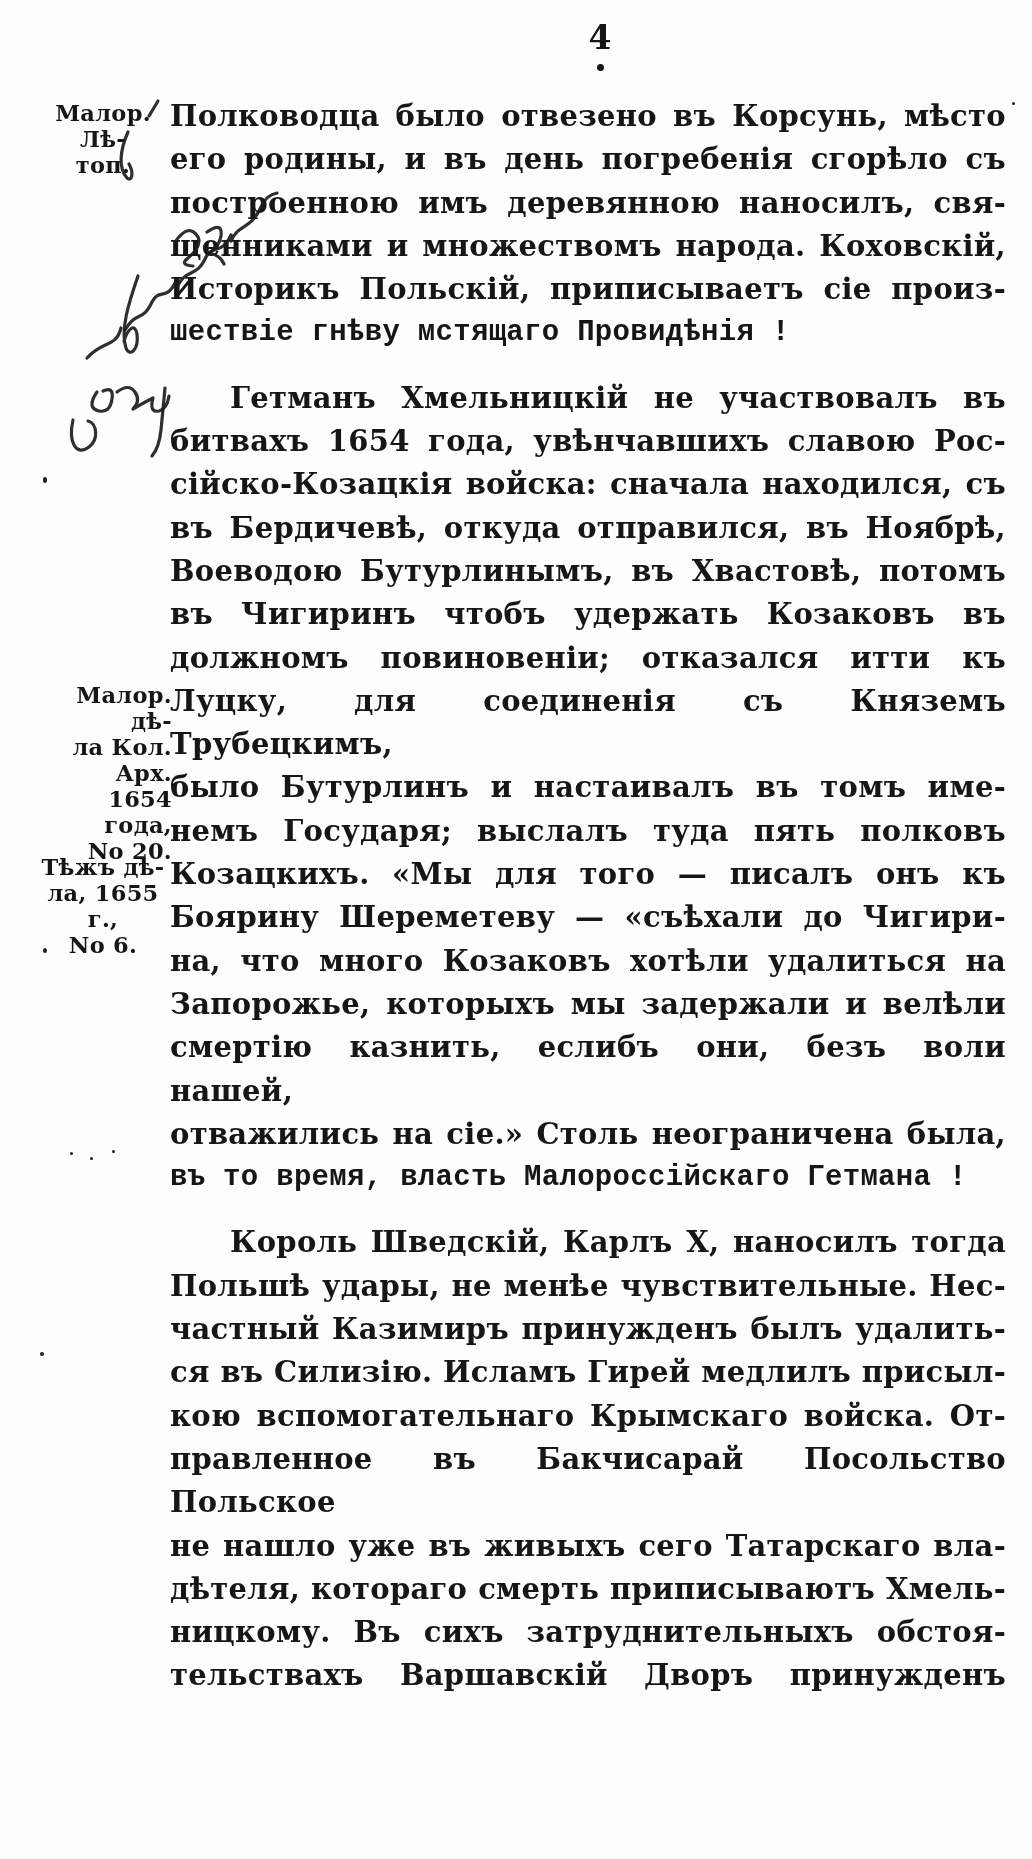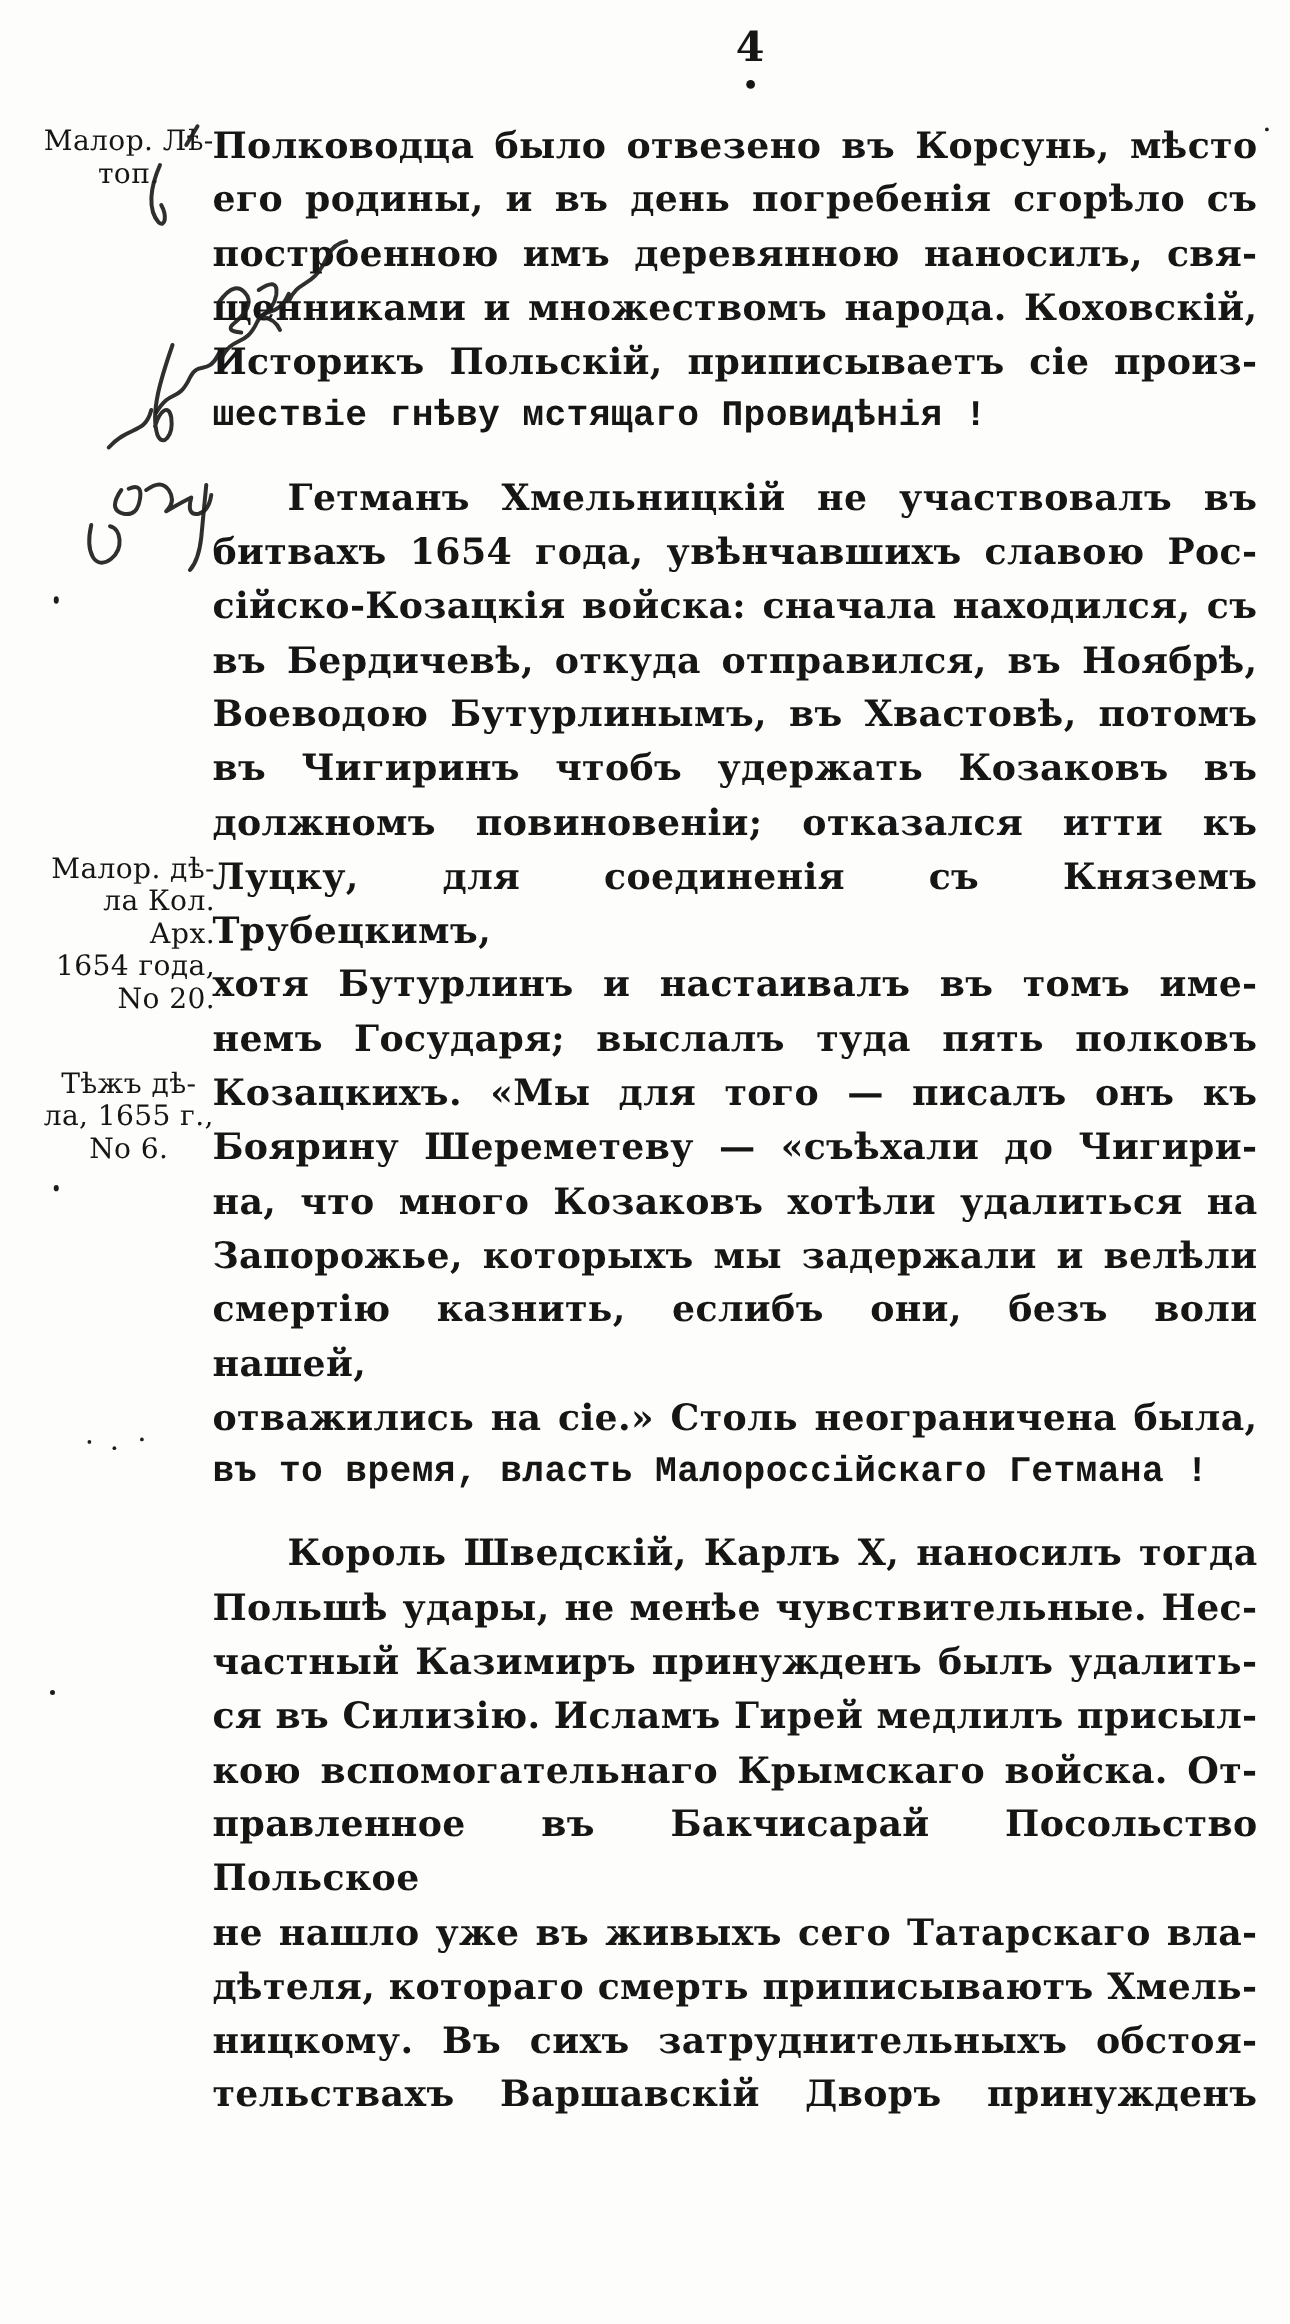--- a/index.html
+++ b/index.html
@@ -10,21 +10,21 @@
   .pageno{
     position:absolute;left:576px;top:18px;width:48px;text-align:center;
     font-size:33px;font-weight:bold;
   }
   .pageno-dot{
     position:absolute;left:597px;top:64px;width:7px;height:7px;border-radius:50%;
     background:#161616;
   }
   .margin-note{
     position:absolute;left:34px;width:138px;text-align:center;
-    font-size:22.5px;font-weight:normal;line-height:26px;letter-spacing:.3px;
+    font-size:22.5px;font-weight:bold;line-height:26px;letter-spacing:.3px;
   }
   .margin-note .mline{display:block;}
   #body-text{
     position:absolute;left:170px;top:95px;width:836px;
     font-size:29px;font-weight:bold;line-height:43.3px;letter-spacing:.3px;
   }
   .paragraph + .paragraph{margin-top:22px;}
   .line{text-align:justify;text-align-last:justify;}
   .line.no-just{text-align:center;text-align-last:left;font-family:Liberation Mono, monospace;}
   .line.indent{text-indent:60px;}
@@ -70,21 +70,21 @@
       </div>
       <div class="paragraph">
         <div class="line indent"><span>Гетманъ Хмельницкій не участвовалъ въ</span></div>
         <div class="line"><span>битвахъ 1654 года, увѣнчавшихъ славою Рос-</span></div>
         <div class="line"><span>сійско-Козацкія войска: сначала находился, съ</span></div>
         <div class="line"><span>въ Бердичевѣ, откуда отправился, въ Ноябрѣ,</span></div>
         <div class="line"><span>Воеводою Бутурлинымъ, въ Хвастовѣ, потомъ</span></div>
         <div class="line"><span>въ Чигиринъ чтобъ удержать Козаковъ въ</span></div>
         <div class="line"><span>должномъ повиновеніи; отказался итти къ</span></div>
         <div class="line"><span>Луцку, для соединенія съ Княземъ Трубецкимъ,</span></div>
-        <div class="line"><span>хотя Бутурлинъ и настаивалъ въ томъ име-</span></div>
+        <div class="line"><span>было Бутурлинъ и настаивалъ въ томъ име-</span></div>
         <div class="line"><span>немъ Государя; выслалъ туда пять полковъ</span></div>
         <div class="line"><span>Козацкихъ. «Мы для того — писалъ онъ къ</span></div>
         <div class="line"><span>Боярину Шереметеву — «съѣхали до Чигири-</span></div>
         <div class="line"><span>на, что много Козаковъ хотѣли удалиться на</span></div>
         <div class="line"><span>Запорожье, которыхъ мы задержали и </span><span class="em">велѣли</span></div>
         <div class="line"><span class="em">смертію казнить,</span><span> еслибъ они, безъ воли нашей,</span></div>
         <div class="line"><span>отважились на сіе.» Столь неограничена была,</span></div>
         <div class="line no-just"><span>въ то время, власть Малороссійскаго Гетмана !</span></div>
       </div>
       <div class="paragraph">

